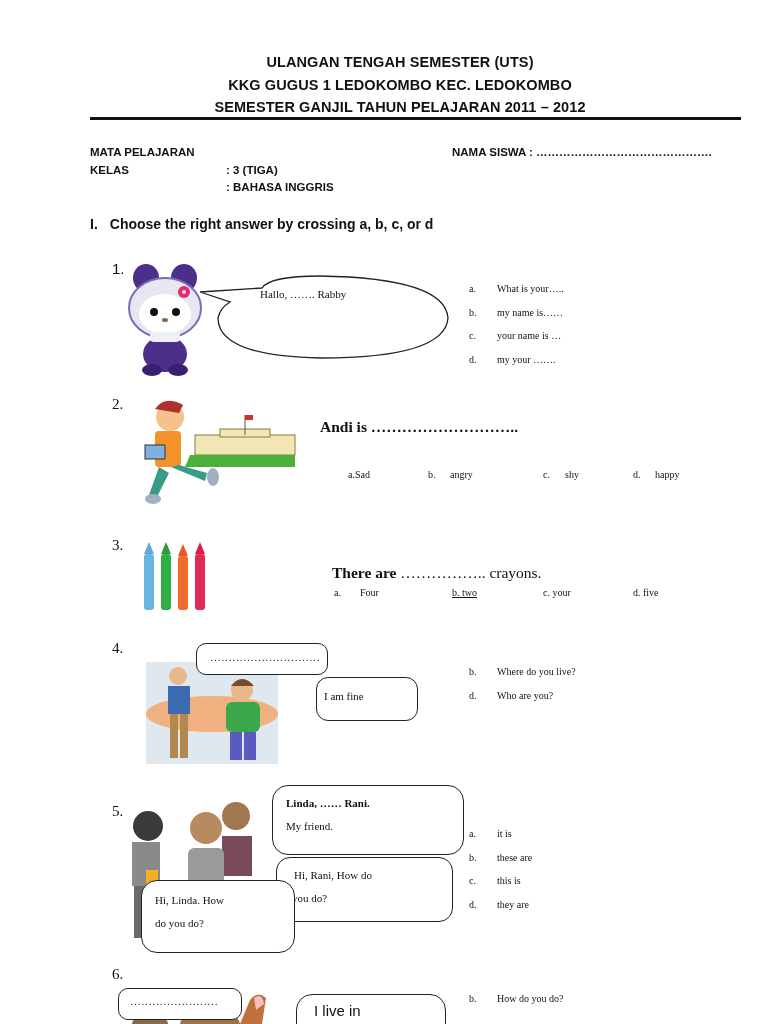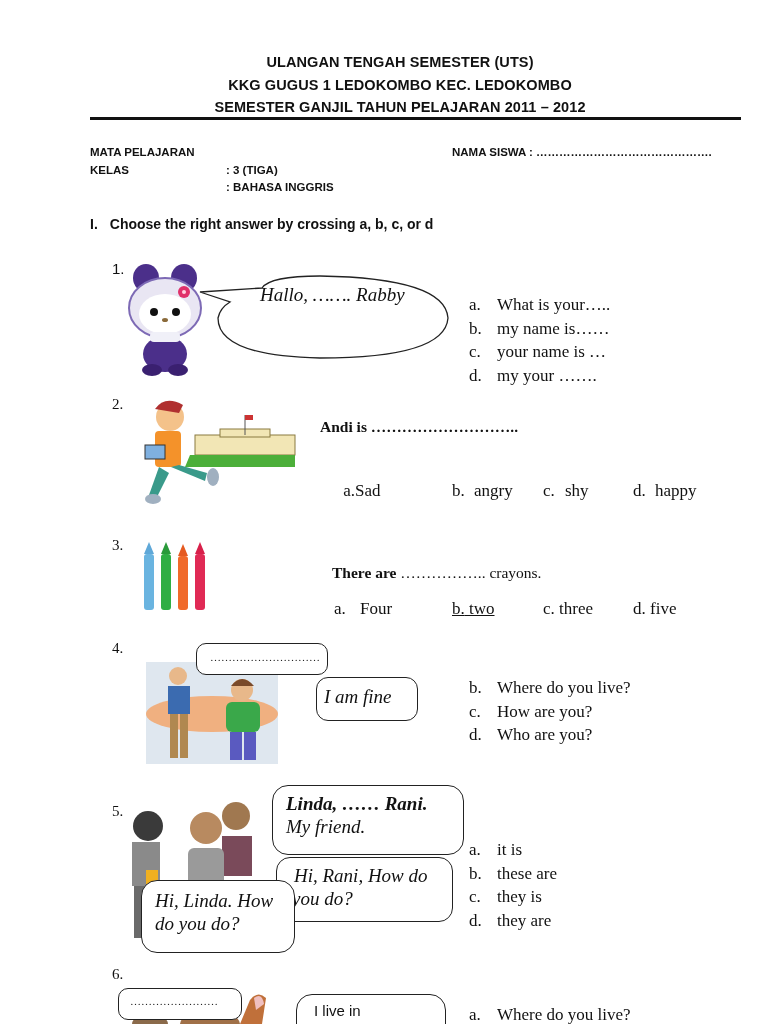--- a/index.html
+++ b/index.html
@@ -4,24 +4,24 @@
 <style>
   html, body { margin:0; padding:0; background:#ffffff; }
   body { width:768px; height:1024px; position:relative; overflow:hidden; color:#111; }
   .sans { font-family: "Liberation Sans", "DejaVu Sans", sans-serif; }
   .serif { font-family: "Liberation Serif", "DejaVu Serif", serif; }
   .abs { position:absolute; }
   .hdr { left:0; width:800px; text-align:center; font-weight:bold; font-size:14.5px; letter-spacing:0.1px; }
   .rule { left:90px; top:117px; width:651px; height:3px; background:#111; }
   .meta { font-size:11.5px; font-weight:bold; }
   .qnum { font-size:15px; }
-  .opt { font-size:17px; line-height:23.5px;margin-top:16px; }
+  .opt { font-size:10px; line-height:23.5px; }
   .opt .l { display:inline-block; width:28px; }
   .bubble { border:1.3px solid #222; background:#fff; border-radius:14px; }
-  .btxt { font-size:19px; line-height:23px;font-style:italic; }
+  .btxt { font-size:11px; line-height:23px; }
   svg { display:block; }
 </style>
 </head>
 <body>
 
 <div class="abs hdr sans" style="top:54px;">ULANGAN TENGAH SEMESTER (UTS)</div>
 <div class="abs hdr sans" style="top:77px;">KKG GUGUS 1 LEDOKOMBO KEC. LEDOKOMBO</div>
 <div class="abs hdr sans" style="top:99px;">SEMESTER GANJIL TAHUN PELAJARAN 2011 – 2012</div>
 <div class="abs rule"></div>
 
@@ -79,41 +79,41 @@
     <rect x="20" y="36" width="26" height="36" rx="4" fill="#f4922a"></rect>
     <rect x="10" y="50" width="20" height="14" fill="#7fb0e0" stroke="#333"></rect>
     <path d="M24 72 L 14 100 L 22 102 L 34 78 Z" fill="#3a9a8a"></path>
     <path d="M36 72 L 70 86 L 72 78 L 44 70 Z" fill="#3a9a8a"></path>
     <ellipse cx="18" cy="104" rx="8" ry="5" fill="#a0b0c0"></ellipse>
     <ellipse cx="78" cy="82" rx="6" ry="9" fill="#a0b0c0"></ellipse>
   </svg>
 </div>
 <div class="abs serif" style="left:320px; top:418px; font-size:15.5px;"><b>Andi   is ………………………..</b></div>
 <div class="abs serif opt" style="left:333px; top:463px;text-align:right;"><span class="l" style="width:22px;">a.</span><span>Sad</span></div>
-<div class="abs serif opt" style="left:452px; top:463px;"><span class="l" style="width:22px;">b.</span><span>angry</span></div>
+<div class="abs serif opt" style="left:428px; top:463px;"><span class="l" style="width:22px;">b.</span><span>angry</span></div>
 <div class="abs serif opt" style="left:543px; top:463px;"><span class="l" style="width:22px;">c.</span><span>shy</span></div>
 <div class="abs serif opt" style="left:633px; top:463px;"><span class="l" style="width:22px;">d.</span><span>happy</span></div>
 
 <div class="abs serif qnum" style="left:112px; top:537px;">3.</div>
 <div class="abs" style="left:140px; top:540px; width:72px; height:72px;">
   <svg width="72" height="72" viewBox="0 0 72 72">
     <polygon points="9,2 14,14 4,14" fill="#5fa8d8"></polygon>
       <rect x="4" y="14" width="10" height="56" rx="3" fill="#6ab4e0"></rect>
     <polygon points="26,2 31,14 21,14" fill="#2a9a3a"></polygon>
       <rect x="21" y="14" width="10" height="56" rx="3" fill="#2fae44"></rect>
     <polygon points="43,4 48,16 38,16" fill="#e55a20"></polygon>
       <rect x="38" y="16" width="10" height="54" rx="3" fill="#f06a2a"></rect>
     <polygon points="60,2 65,14 55,14" fill="#d8204a"></polygon>
       <rect x="55" y="14" width="10" height="56" rx="3" fill="#e02a55"></rect>
   </svg>
 </div>
 <div class="abs serif" style="left:332px; top:552px; font-size:15.5px;margin-top:12px;"><b>There are</b><span> …………….. crayons.</span></div>
 <div class="abs serif opt" style="left:334px; top:581px;"><span class="l" style="width:26px;">a.</span><span>Four</span></div>
 <div class="abs serif opt" style="left:452px; top:581px;text-decoration:underline;"><span>b.</span> <span>two</span></div>
-<div class="abs serif opt" style="left:543px; top:581px;"><span>c.</span> <span>three</span></div>
+<div class="abs serif opt" style="left:543px; top:581px;"><span>c.</span> <span>your</span></div>
 <div class="abs serif opt" style="left:633px; top:581px;"><span>d.</span> <span>five</span></div>
 
 <div class="abs serif qnum" style="left:112px; top:640px;">4.</div>
 <div class="abs" style="left:146px; top:662px; width:132px; height:102px; background:#dfe7ef;">
   <svg width="132" height="102" viewBox="0 0 132 102">
     <ellipse cx="66" cy="52" rx="66" ry="18" fill="#f0b080"></ellipse>
     <circle cx="32" cy="14" r="9" fill="#e8b88a"></circle>
     <rect x="22" y="24" width="22" height="28" fill="#3b6bb0"></rect>
     <rect x="24" y="52" width="8" height="44" fill="#b08850"></rect>
       <rect x="34" y="52" width="8" height="44" fill="#b08850"></rect>
@@ -123,21 +123,20 @@
     <rect x="84" y="70" width="12" height="28" fill="#5a5ac0"></rect>
       <rect x="98" y="70" width="12" height="28" fill="#5a5ac0"></rect>
   </svg>
 </div>
 <div class="abs bubble" style="left:196px; top:643px; width:130px; height:30px; border-radius:10px;"></div>
 <div class="abs serif" style="left:210px; top:651px; font-size:11px;">…………………………</div>
 <div class="abs bubble" style="left:316px; top:677px; width:100px; height:42px; border-radius:12px;"></div>
 <div class="abs serif btxt" style="left:324px; top:685px;">I am fine</div>
 <div class="abs serif opt" style="left:469px; top:660px;">
   <div><span class="l">b.</span><span>Where do you live?</span></div>
-  <div><span class="l">c.</span><span>How are you?</span></div>
   <div><span class="l">d.</span><span>Who are you?</span></div>
 </div>
 
 <div class="abs serif qnum" style="left:112px; top:803px;">5.</div>
 <div class="abs" style="left:126px; top:792px; width:140px; height:150px;">
   <svg width="140" height="150" viewBox="0 0 140 150">
     <circle cx="110" cy="24" r="14" fill="#a07850"></circle>
     <rect x="96" y="44" width="30" height="40" fill="#7a4a5a"></rect>
     <circle cx="80" cy="36" r="16" fill="#b88a60"></circle>
     <rect x="62" y="56" width="36" height="40" rx="6" fill="#9a9a9a"></rect>
@@ -155,34 +154,33 @@
 <div class="abs serif btxt" style="left:294px; top:864px;">
   <span>Hi, Rani, How do</span><br><span style="margin-left:-2px;">you do?</span>
 </div>
 <div class="abs bubble" style="left:141px; top:880px; width:152px; height:71px; border-radius:16px;"></div>
 <div class="abs serif btxt" style="left:155px; top:889px;">
   <span>Hi, Linda. How</span><br><span>do you do?</span>
 </div>
 <div class="abs serif opt" style="left:469px; top:822px;">
   <div><span class="l">a.</span><span>it is</span></div>
   <div><span class="l">b.</span><span>these are</span></div>
-  <div><span class="l">c.</span><span>they is</span></div>
+  <div><span class="l">c.</span><span>this is</span></div>
   <div><span class="l">d.</span><span>they are</span></div>
 </div>
 
 <div class="abs serif qnum" style="left:112px; top:966px;">6.</div>
 <div class="abs" style="left:130px; top:990px; width:150px; height:34px;">
   <svg width="150" height="34" viewBox="0 0 150 34">
     <path d="M120 10 Q 128 0 136 8 L 132 34 L 110 34 Z" fill="#c0703a"></path>
     <path d="M124 8 Q 132 2 134 14 L 126 20 Z" fill="#f0c0c0"></path>
     <ellipse cx="80" cy="34" rx="30" ry="14" fill="#a07048"></ellipse>
     <path d="M100 4 L 104 0 L 106 18 L 100 20 Z" fill="#7a5030"></path>
     <ellipse cx="20" cy="34" rx="18" ry="10" fill="#8a6a4a"></ellipse>
   </svg>
 </div>
 <div class="abs bubble" style="left:118px; top:988px; width:122px; height:30px; border-radius:10px;"></div>
 <div class="abs serif" style="left:130px; top:995px; font-size:11px;">……………………</div>
 <div class="abs bubble" style="left:296px; top:994px; width:148px; height:50px; border-radius:16px;"></div>
 <div class="abs sans" style="left:314px; top:1002px; font-size:15px;">I live in</div>
 <div class="abs serif opt" style="left:469px; top:987px;">
-  <div><span class="l">a.</span><span>Where do you live?</span></div>
   <div><span class="l">b.</span><span>How do you do?</span></div>
 </div>
 
 </body></html>

